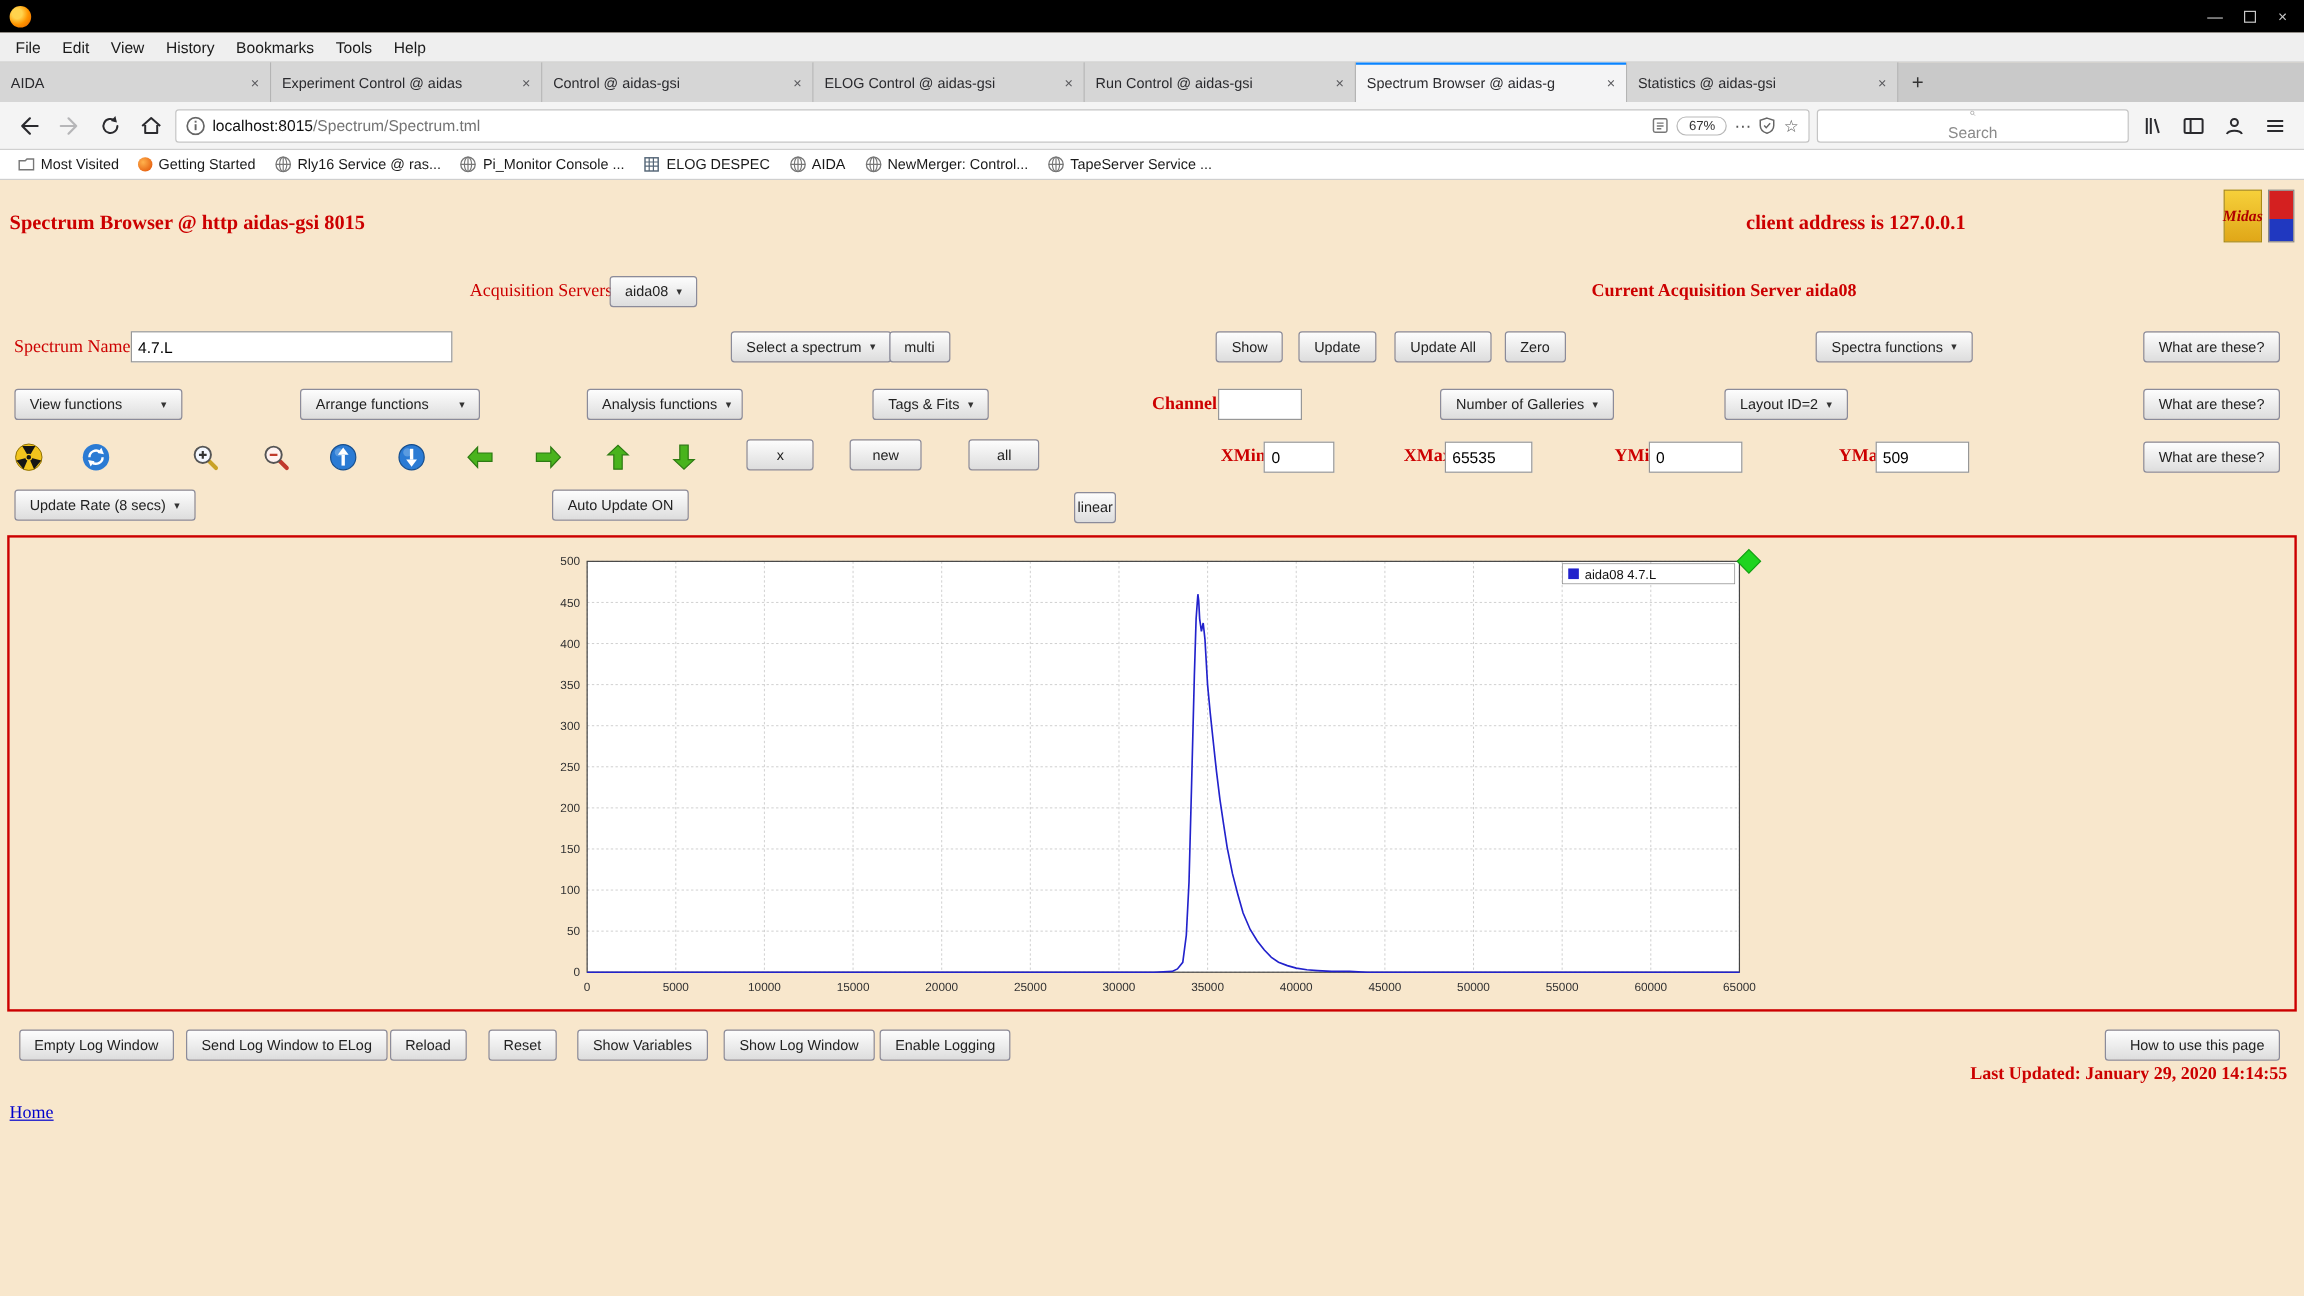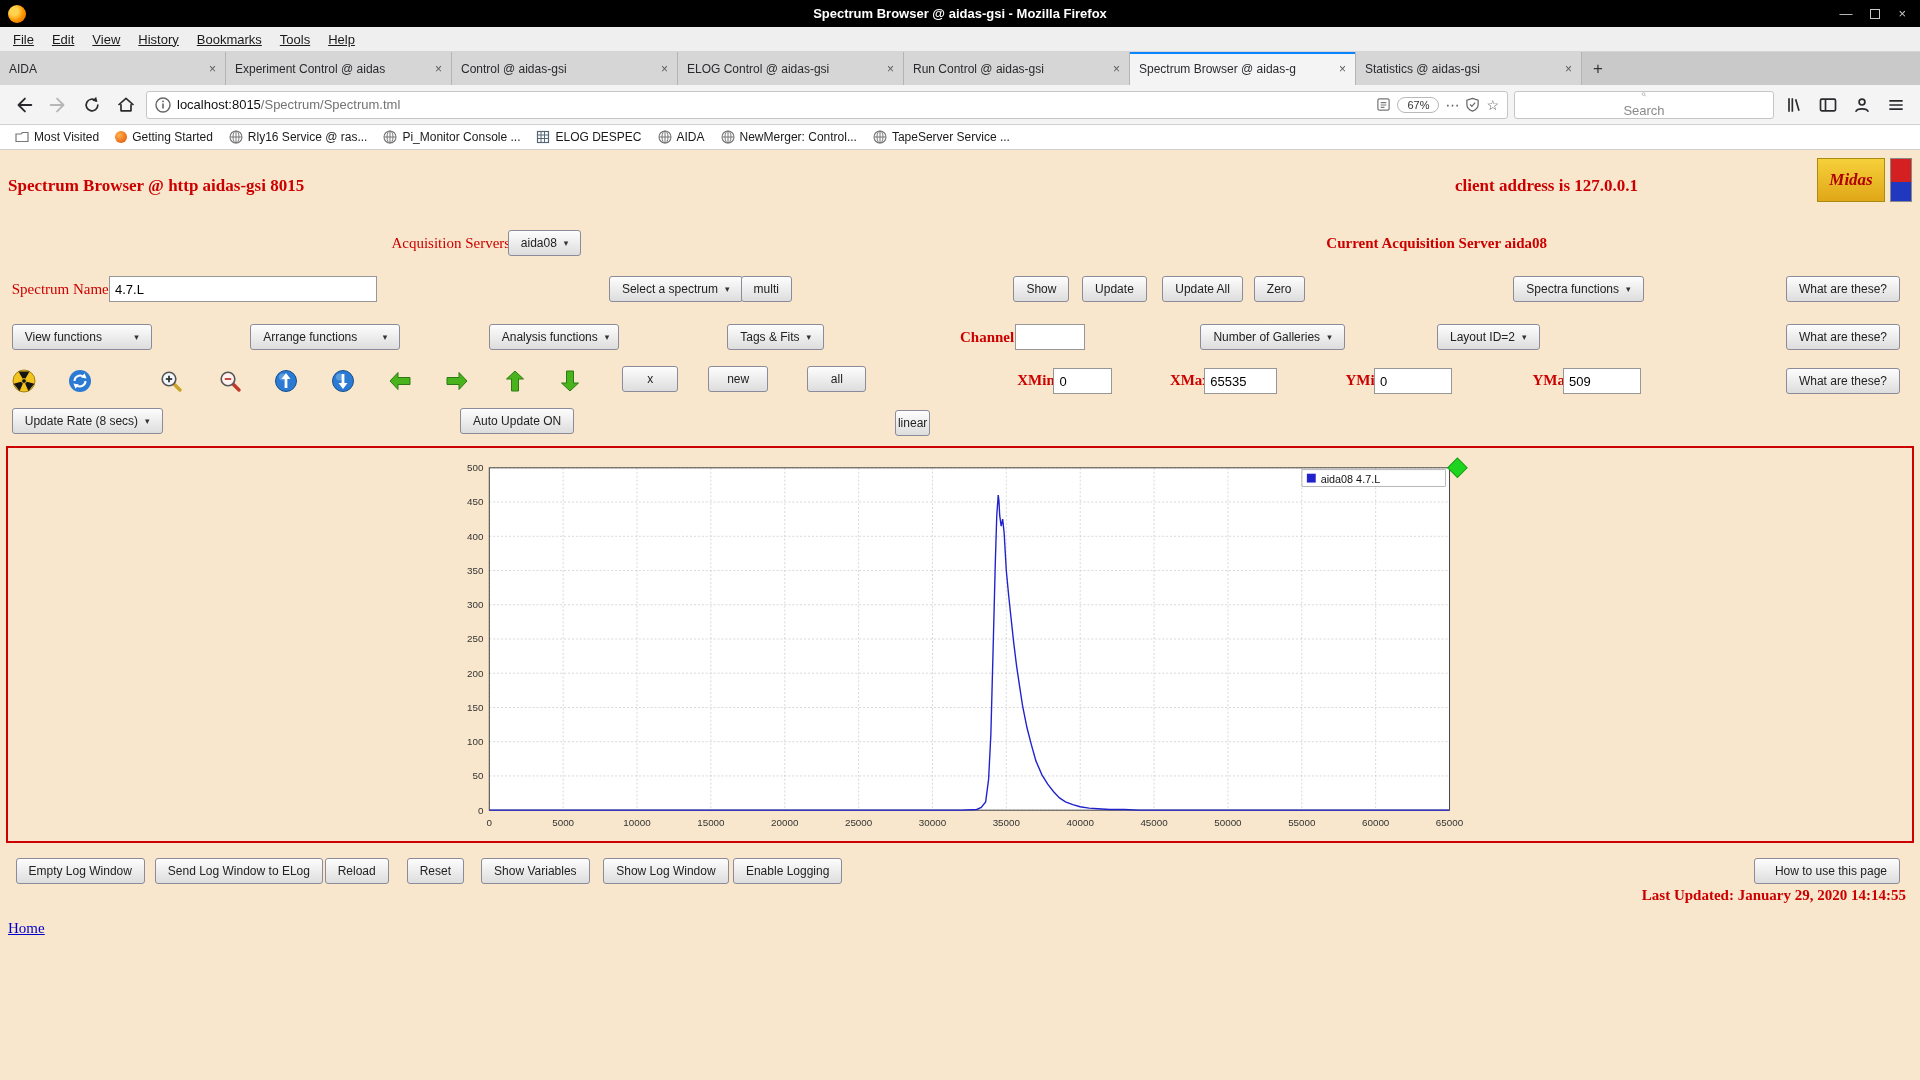--- a/index.html
+++ b/index.html
@@ -11,21 +11,21 @@
   }
   
   .titlebar{height:27px;background:#000;color:#fff;position:relative;display:flex;align-items:center;}
   .fx-logo{width:18px;height:18px;border-radius:50%;margin-left:8px;
     background:radial-gradient(circle at 35% 35%, #ffd34d 0 25%, #ff9500 55%, #e05e00 100%);}
   .win-title{position:absolute;left:0;right:0;text-align:center;font-size:13px;font-weight:bold;color:#fff;}
   .win-controls{margin-left:auto;display:flex;align-items:center;gap:18px;padding-right:14px;z-index:2;}
   .wc{color:#c9c9c9;font-size:13px;line-height:1;}
   .wc.box{width:10px;height:10px;border:1.5px solid #c9c9c9;}
   .menubar{height:25px;background:#efefef;border-bottom:1px solid #d6d6d6;display:flex;align-items:center;font-size:13px;color:#1a1a1a;padding-left:4px;}
-  .menu-item{padding:3px 9px;text-decoration:underline;}
+  .menu-item{padding:3px 9px;}
   .tabbar{height:33px;background:#c9c9c9;display:flex;align-items:stretch;}
   .tab{width:226px;display:flex;align-items:center;padding:0 9px;font-size:12px;color:#2a2a2e;background:#d6d6d6;border-right:1px solid #b4b4b4;}
   .tab.active{background:#f4f4f5;box-shadow:inset 0 2px 0 #0a84ff;}
   .tab-label{flex:1;white-space:nowrap;overflow:hidden;}
   .tab-close{color:#5a5a5e;margin-left:6px;font-size:12px;}
   .newtab{width:32px;display:flex;align-items:center;justify-content:center;font-size:17px;color:#333;}
   .navbar{height:40px;background:#f4f4f4;display:flex;align-items:center;gap:6px;padding:0 10px;border-bottom:1px solid #d0d0d0;}
   .nav-icon{width:28px;height:28px;display:flex;align-items:center;justify-content:center;flex:0 0 auto;}
   .urlbar{flex:1;height:28px;background:#fff;border:1px solid #c5c5c5;border-radius:3px;display:flex;align-items:center;padding:0 8px;font-size:13px;gap:6px;}
   .url-host{color:#111;}
@@ -36,21 +36,21 @@
   .bookmarksbar{height:25px;background:#ffffff;border-bottom:1px solid #cfcfcf;display:flex;align-items:center;font-size:12px;color:#1a1a1a;padding:0 8px;gap:2px;}
   .bm{display:flex;align-items:center;gap:5px;padding:2px 7px;white-space:nowrap;}
   .fav{width:14px;height:14px;flex:0 0 auto;}
   .fav-dot{width:12px;height:12px;border-radius:50%;background:radial-gradient(circle at 35% 35%, #ffb24d, #e04b00);flex:0 0 auto;}
   
   .page{position:relative;height:930px;background:#f8e7cc;color:#111;}
   .red{color:#cc0000;font-family:"Liberation Serif", serif;}
   .h-left{position:absolute;left:8px;top:26px;font-size:17px;font-weight:bold;}
   .h-right{position:absolute;right:282px;top:26px;font-size:17px;font-weight:bold;}
   .logos{position:absolute;top:8px;right:8px;display:flex;gap:5px;}
-  .logo-midas{width:68px;height:44px;background:linear-gradient(#f6d03a,#e0a718);border:1px solid #a98a12;display:flex;align-items:center;justify-content:center;color:#b00000;font-weight:bold;font-style:italic;font-size:17px;font-family:"Liberation Serif",serif;}
+  .logo-midas{width:32px;height:44px;background:linear-gradient(#f6d03a,#e0a718);border:1px solid #a98a12;display:flex;align-items:center;justify-content:center;color:#b00000;font-weight:bold;font-style:italic;font-size:13px;font-family:"Liberation Serif",serif;}
   .logo-side{width:22px;height:44px;background:linear-gradient(180deg,#d42020 0 55%,#2038c0 55% 100%);border:1px solid #888;}
   .row{position:absolute;left:6px;right:6px;}
   .rlabel{position:absolute;top:5px;font-size:15px;white-space:nowrap;}
   .rlabel.bold{font-weight:bold;}
   .btn,.select{position:absolute;top:0;height:26px;background:linear-gradient(#fdfdfd,#dddddd);border:1px solid #8b8b9a;border-radius:3px;font-size:12px;color:#222;padding:0 12px;display:inline-flex;align-items:center;font-family:"Liberation Sans",sans-serif;white-space:nowrap;}
   .select .chev{margin-left:7px;font-size:9px;color:#333;}
   .tinput{position:absolute;top:0;height:26px;border:1px solid #979797;background:#fff;font-size:13px;padding:0 5px;font-family:"Liberation Sans",sans-serif;}
   .tool-icon{position:absolute;top:2px;width:25px;height:25px;display:inline-flex;align-items:center;justify-content:center;}
   .tool-icon svg{width:24px;height:24px;}
   .chart-box{position:absolute;left:6px;right:6px;top:296px;height:397px;border:2px solid #cc0000;background:#f8e7cc;}
@@ -60,21 +60,20 @@
   #spectrum-chart .tick{font-size:10px;fill:#333;font-family:"Liberation Sans",sans-serif;}
   #spectrum-chart .legend{font-size:11px;fill:#111;font-family:"Liberation Sans",sans-serif;}
   .last-updated{position:absolute;right:14px;top:737px;font-size:15px;font-weight:bold;}
   .home-link{position:absolute;left:8px;top:770px;font-size:15px;color:#0000cc;text-decoration:underline;font-family:"Liberation Serif",serif;}
 </style>
 </head>
 <body>
 
 <div class="titlebar">
   <span class="fx-logo"></span>
-  <span class="win-title">Spectrum Browser @ aidas-gsi - Mozilla Firefox</span>
   <span class="win-controls">
     <span class="wc">—</span>
     <span class="wc box"></span>
     <span class="wc">×</span>
   </span>
 </div>
 
 <div class="menubar">
   <span class="menu-item">File</span>
   <span class="menu-item">Edit</span>

